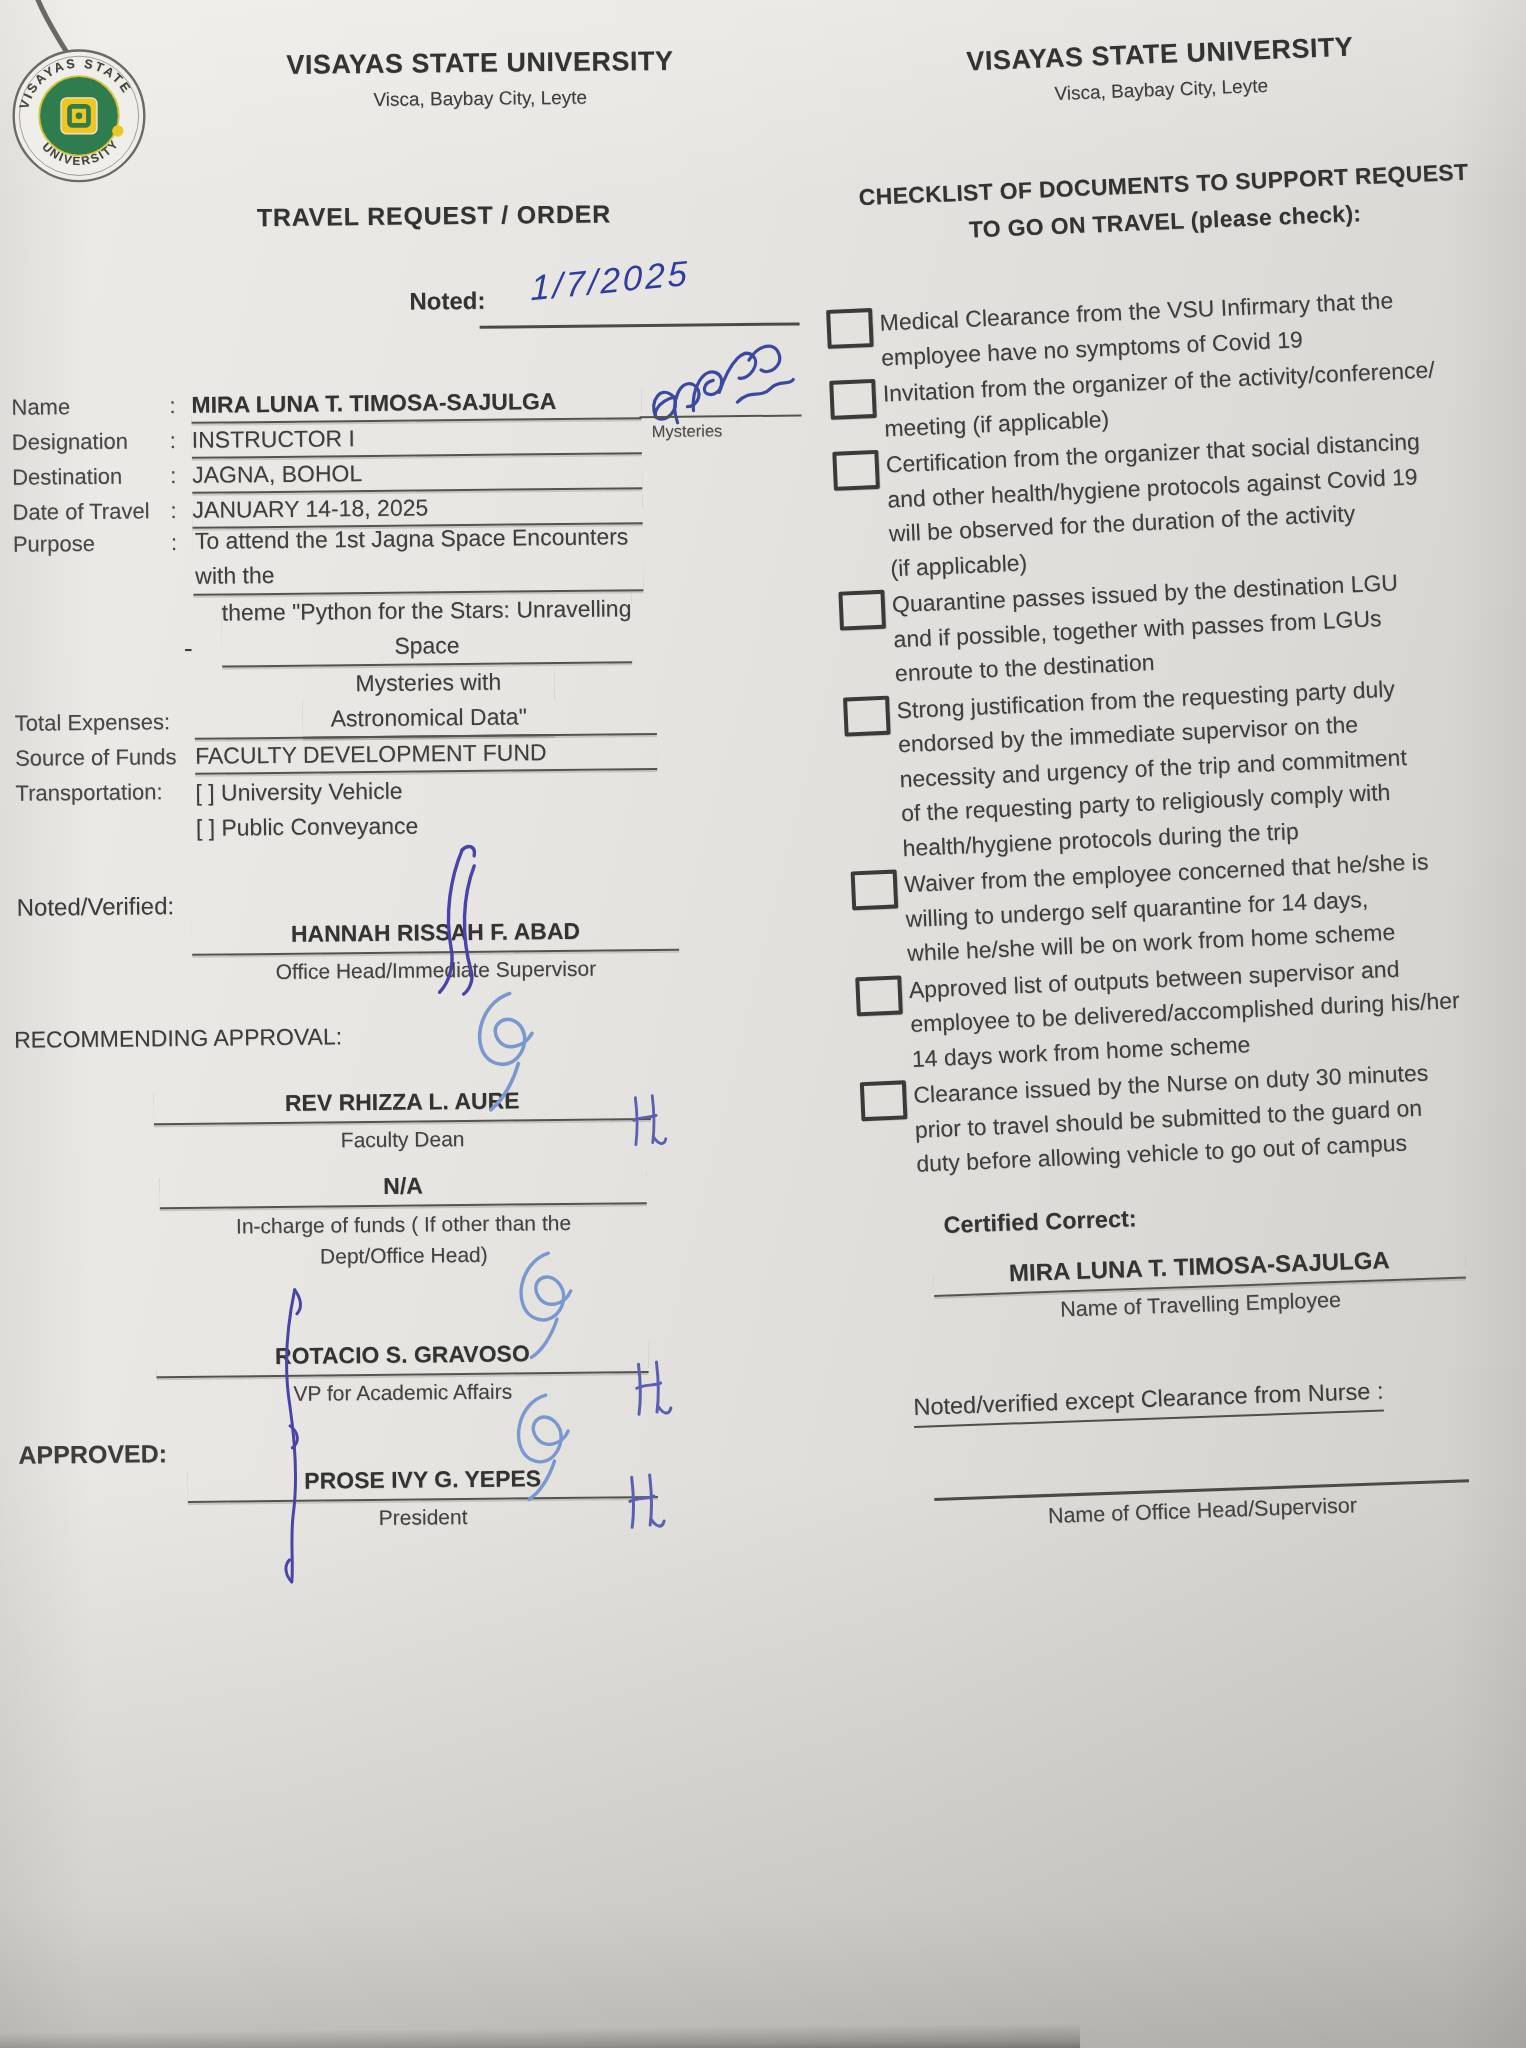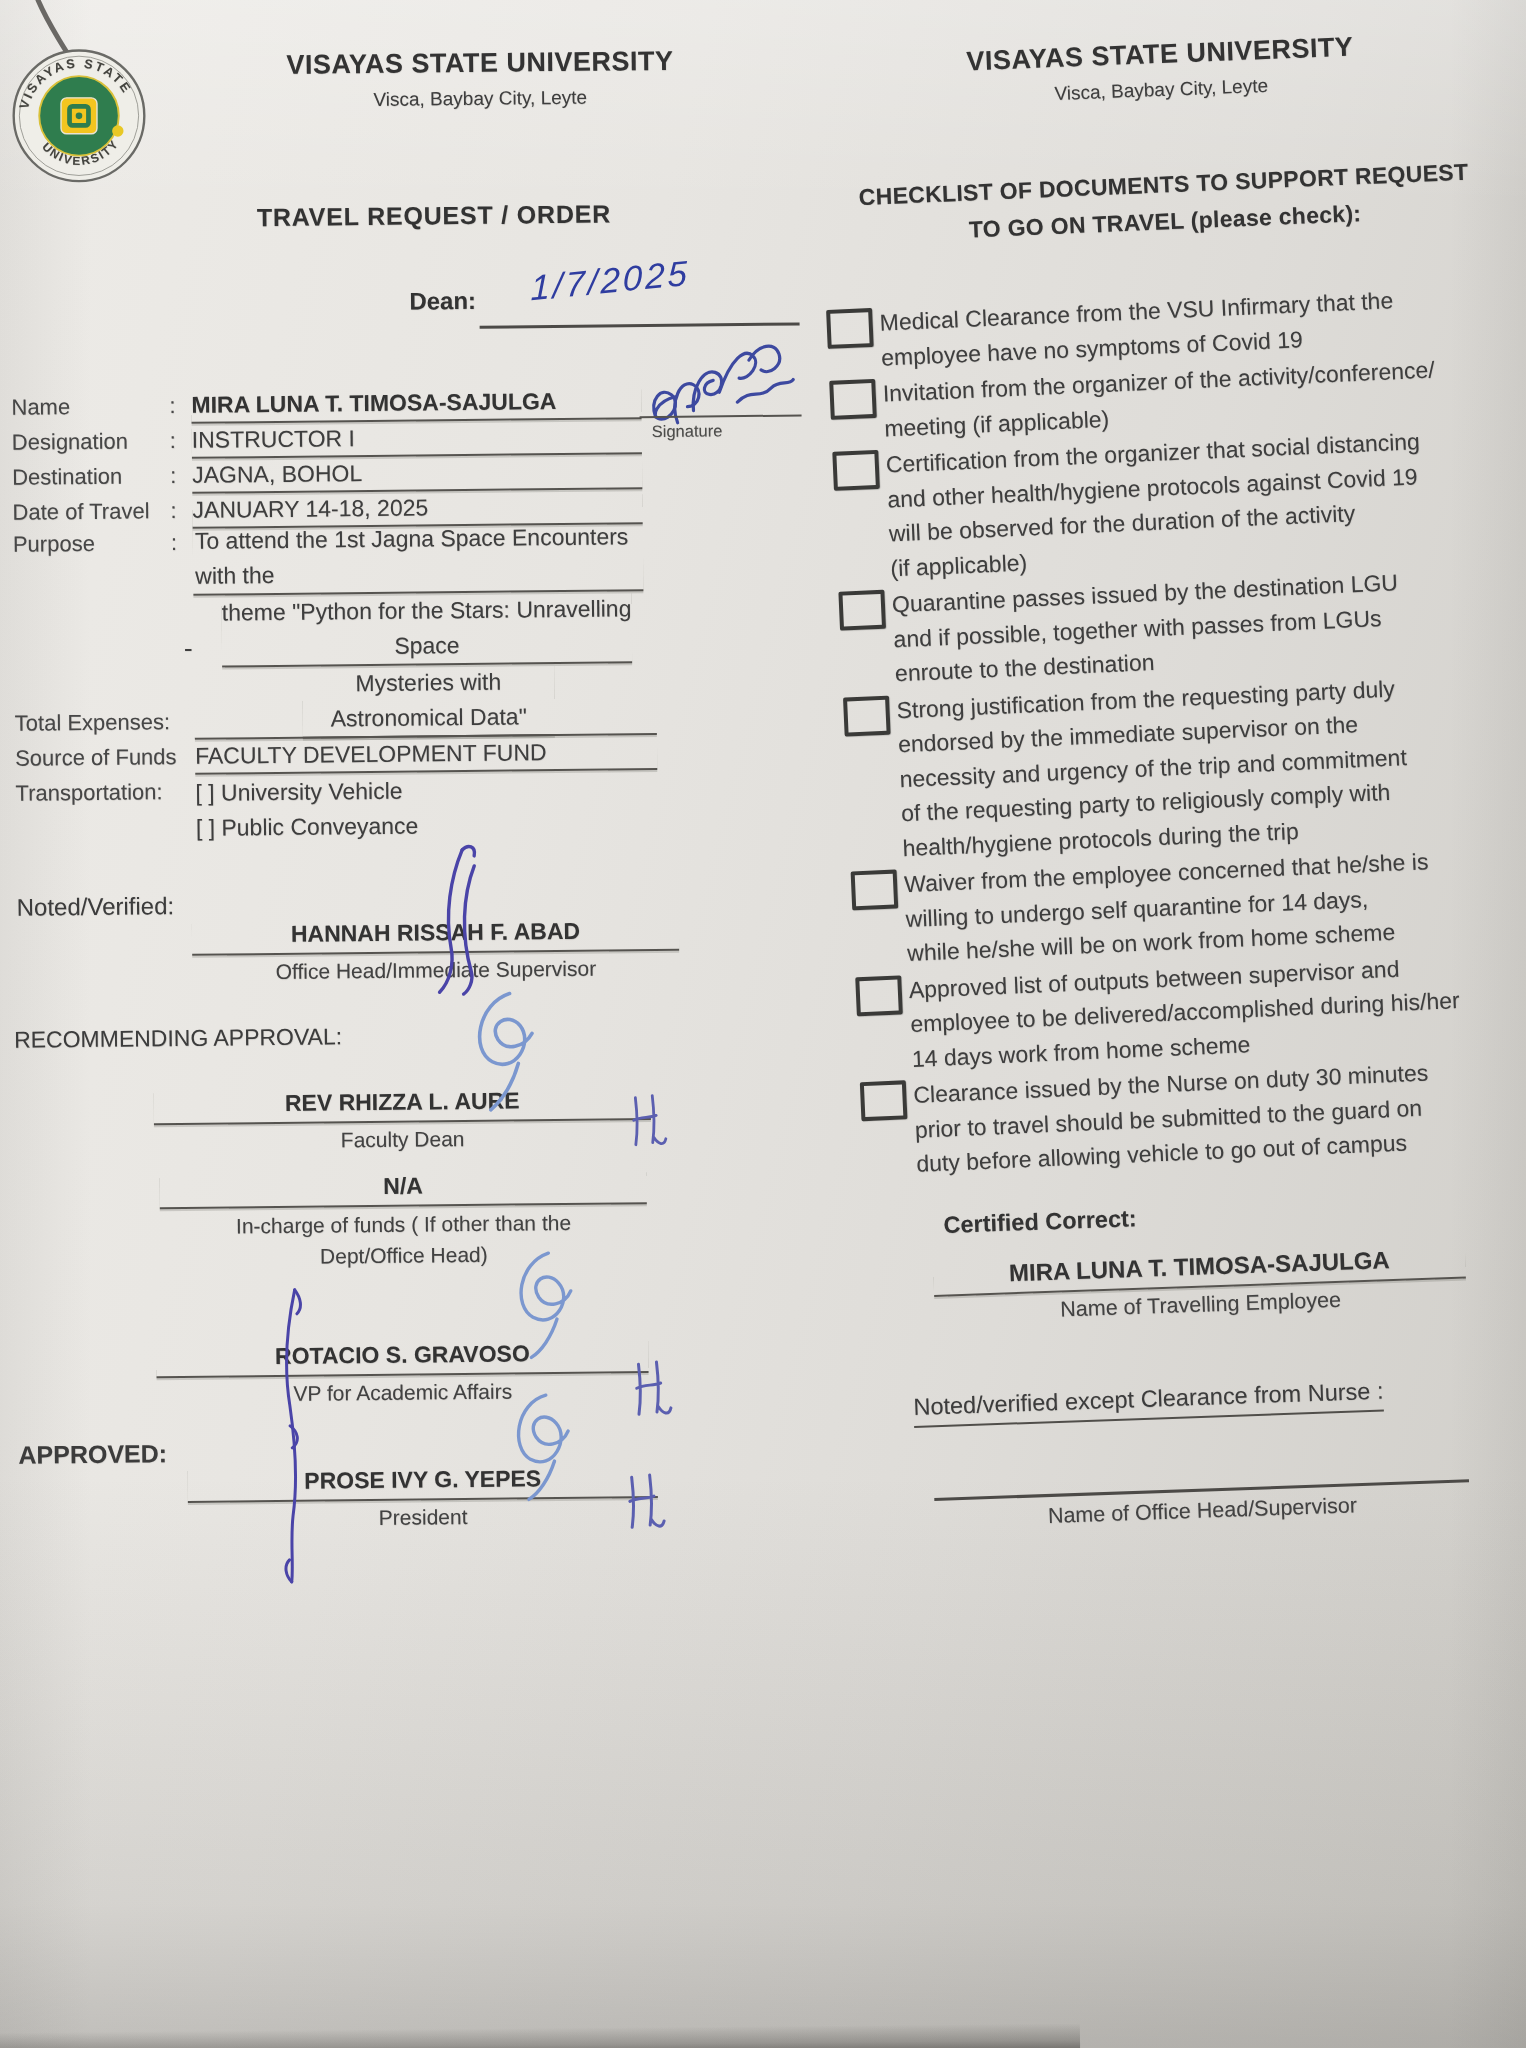--- a/index.html
+++ b/index.html
@@ -102,21 +102,21 @@
 
     <div class="abs hdr ctr" style="left:175px;top:52px;width:610px">
       <div class="uni">VISAYAS STATE UNIVERSITY</div>
       <div class="addr">Visca, Baybay City, Leyte</div>
     </div>
 
     <div class="abs ctr" style="left:175px;top:205px;width:515px">
       <span class="form-title">TRAVEL REQUEST / ORDER</span>
     </div>
 
-    <div class="abs date-label" style="left:407px;top:291px">Dean:</div>
+    <div class="abs date-label" style="left:407px;top:291px">Noted:</div>
     <div class="abs" style="left:477px;top:300px;width:320px;height:30px;border-bottom:3px solid #4c4a47"></div>
     <div class="abs hand-date" style="left:528px;top:266px">1/7/2025</div>
 
     <div class="abs" style="left:8px;top:390px;width:630px">
         <div class="field-row">
           <span class="f-label">Name</span>
           <span class="f-colon">:</span>
           <span class="f-value ink uline b">MIRA LUNA T. TIMOSA-SAJULGA</span>
         </div>
         <div class="field-row">
@@ -197,21 +197,21 @@
     </div>
 
     <svg class="sig" style="left:638px;top:345px;width:160px;height:92px" viewBox="0 0 160 92">
       <path class="stroke pen-d" stroke-width="3.2" d="M14,78 C8,60 20,48 30,56 C40,64 30,82 18,80 C8,78 16,62 34,58"></path>
       <path class="stroke pen-d" stroke-width="3.2" d="M36,84 C28,62 40,40 52,46 C62,51 58,68 46,68"></path>
       <path class="stroke pen-d" stroke-width="3.2" d="M52,72 C50,50 62,30 74,34 C86,38 80,58 68,56 C60,55 62,44 72,42"></path>
       <path class="stroke pen-d" stroke-width="3.2" d="M78,54 C90,20 104,10 112,18 C120,26 108,42 98,40 M108,22 C118,6 134,4 138,16 C142,28 128,38 120,32"></path>
       <path class="stroke pen-d" stroke-width="3.2" d="M96,64 C110,50 118,62 130,50 C138,42 148,48 152,42"></path>
     </svg>
     <div class="abs thinline" style="left:636px;top:400px;width:162px;height:22px"></div>
-    <div class="abs" style="left:648px;top:428px;font-size:16.5px;color:#4c4c4a">Signature</div>
+    <div class="abs" style="left:648px;top:428px;font-size:16.5px;color:#4c4c4a">Mysteries</div>
 
     <svg class="sig" style="left:402px;top:848px;width:92px;height:152px" viewBox="0 0 92 152">
       <path class="stroke pen-v" stroke-width="3.4" d="M52,6 C40,34 34,70 40,104 C43,120 38,138 28,148"></path>
       <path class="stroke pen-v" stroke-width="3.4" d="M64,22 C52,52 50,92 60,128 C62,136 58,146 52,150"></path>
       <path class="stroke pen-v" stroke-width="3.4" d="M52,6 C58,0 66,2 64,12"></path>
     </svg>
 
     <svg class="sig" style="left:438px;top:990px;width:112px;height:128px" viewBox="0 0 112 128">
       <path class="stroke pen-l" stroke-width="3.6" d="M62,8 C30,18 22,64 44,76 C66,88 86,58 72,40 C60,26 40,38 50,54 C58,66 76,62 84,48"></path>
       <path class="stroke pen-l" stroke-width="3.6" d="M70,78 C64,98 54,114 42,124"></path>

